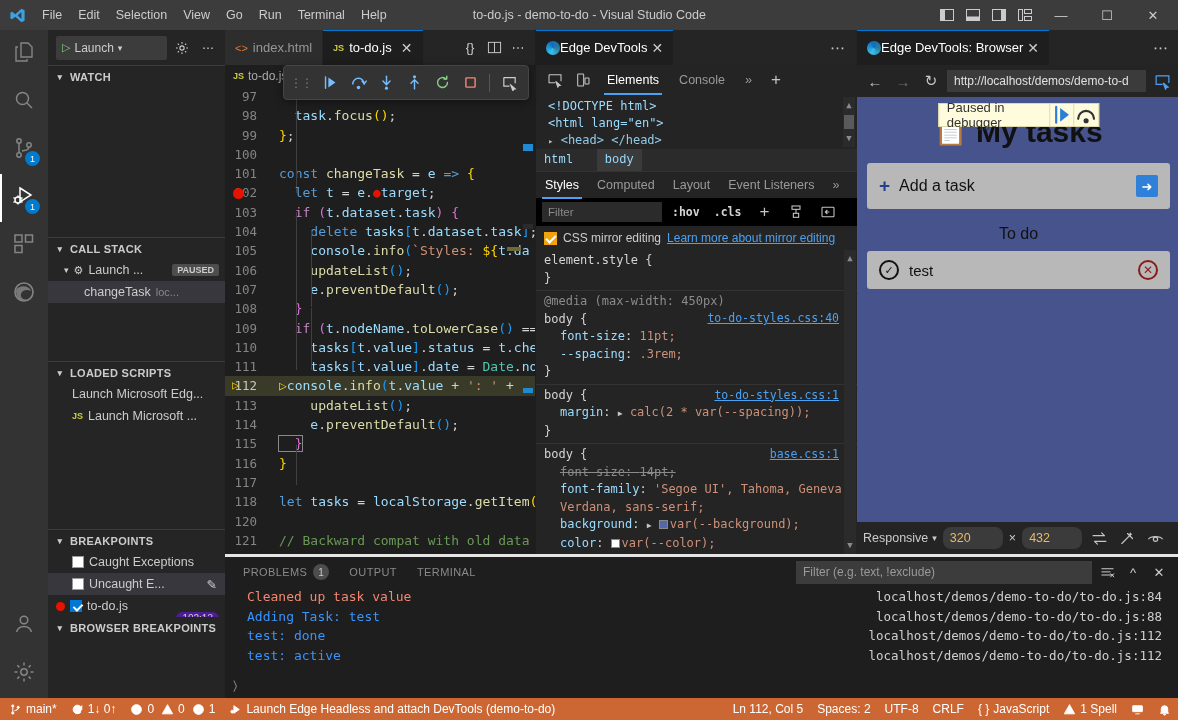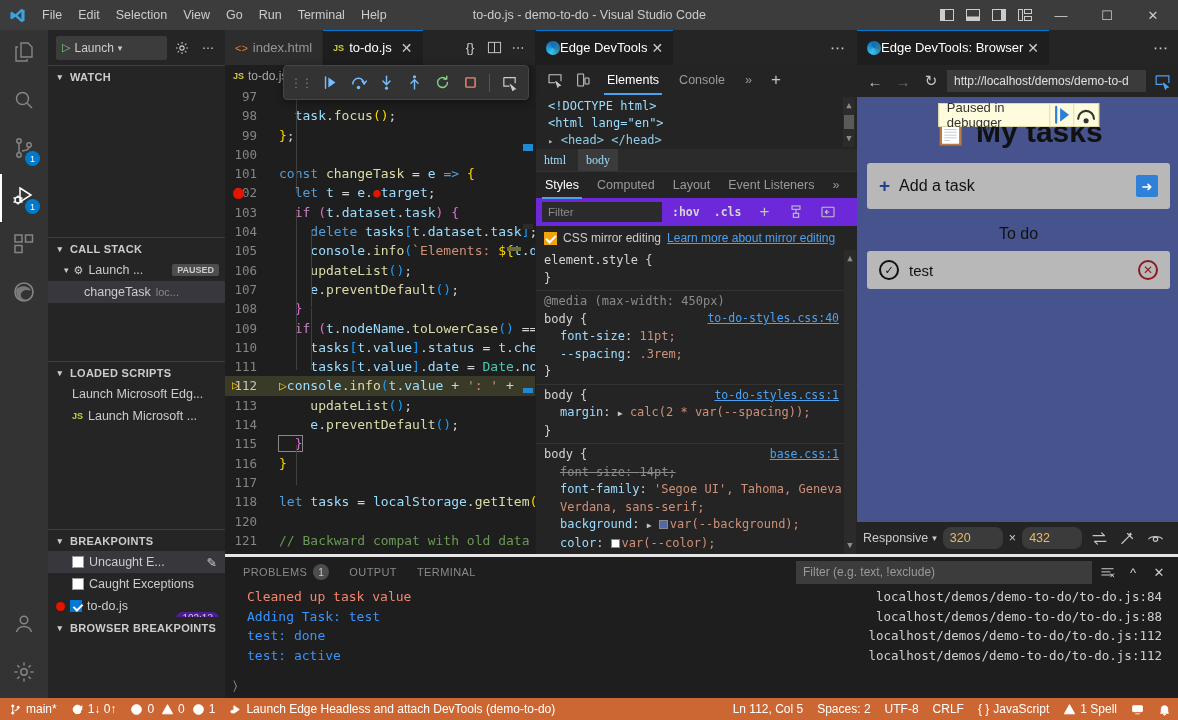--- a/index.html
+++ b/index.html
@@ -159,28 +159,28 @@
   .dt-ic { width:26px; height:24px; display:flex; align-items:center; justify-content:center; color:#c5c5c5;}
   .dt-ic svg{width:16px;height:16px;}
   .dt-panel-tab { padding: 0 9px; height:30px; display:flex; align-items:center; font-size:12.5px; color:#9a9a9a; position:relative;}
   .dt-panel-tab.active { color:#fff; }
   .dt-panel-tab.active::after{content:"";position:absolute;left:6px;right:6px;bottom:0;height:2px;background:#4ba1f2;}
   .dt-plus { color:#c5c5c5; font-size:17px; padding:0 8px;}
 
   .dom-tree { background:#242424; font-family:"DejaVu Sans Mono",monospace; font-size:12px; line-height:17px; padding: 3px 0 0 12px; height:54px; overflow:hidden; position:relative;}
   .dom-scroll { position:absolute; right:2px; top:2px; bottom:2px; width:12px; background:#2b2b2b; display:flex; flex-direction:column; align-items:center; justify-content:space-between; color:#8b8b8b; font-size:9px;}
   .dom-thumb{ width:10px; height:14px; background:#5a5a5a;}
-  .crumbs { height:22px; background:#2b2b2b; display:flex; align-items:center; gap:4px; font-family:Liberation Serif, serif; font-size:12px;}
+  .crumbs { height:22px; background:#2b2b2b; display:flex; align-items:center; gap:16px; font-family:Liberation Mono, monospace; font-size:12px;}
   .crumb { padding:0 8px; height:22px; display:flex;align-items:center; color:#9cdcfe;}
   .crumb.sel { background:#3b3b3b; color:#9cdcfe;}
   .styles-tabs { height:27px; display:flex; align-items:center; background:#242424; border-top:1px solid #333;}
   .st-tab { padding:0 9px; height:27px; display:flex;align-items:center; font-size:12.5px; color:#9a9a9a; position:relative;}
   .st-tab.active{color:#fff;}
   .st-tab.active::after{content:"";position:absolute;left:6px;right:6px;bottom:0;height:2px;background:#4ba1f2;}
-  .filter-row { height:28px; display:flex; align-items:center; gap:6px; padding:0 6px; background:#6d28d9;}
+  .filter-row { height:28px; display:flex; align-items:center; gap:6px; padding:0 6px; background:#000000;}
   .filter-box { background:#2b2b2b; height:20px; flex:1; max-width:120px; display:flex; align-items:center; padding:0 6px; font-size:11.5px; color:#8b8b8b;}
   .hov { font-family:"DejaVu Sans Mono",monospace; font-size:11.5px; color:#d4d4d4; padding:0 4px; font-weight:bold;}
   .mirror-row { height:24px; display:flex; align-items:center; gap:6px; padding:0 8px; background:#242424; font-size:12px;}
   .cb-orange{ width:13px;height:13px;background:#f0a30a;position:relative;display:inline-block;flex:0 0 13px;}
   .cb-orange::after{content:"";position:absolute;left:4px;top:1px;width:4px;height:8px;border:solid #fff;border-width:0 2px 2px 0;transform:rotate(45deg);}
   .link { color:#4ba1f2; text-decoration: underline; }
   .css-area { flex:1; overflow:hidden; font-family:"DejaVu Sans Mono",monospace; font-size:12px; line-height:17.5px; position:relative;}
   .css-block { border-bottom:1px solid #333; padding: 2px 0 3px 8px; position:relative;}
   .css-src { position:absolute; right: 18px; top:2px; color:#4ba1f2; text-decoration:underline; font-size:11.5px;}
   .sel { color:#d4d4d4; }
@@ -427,28 +427,28 @@
           <span>Launch Microsoft ...</span>
         </div>
       </div>
       <div style="height:102px"></div>
 
       <div class="sec-header">
         <span class="tri">▾</span>
         <span>BREAKPOINTS</span>
       </div>
       <div class="sec-body">
+        <div class="row" style="padding-left:24px">
+          <span class="cb"></span>
+          <span>Caught Exceptions</span>
+        </div>
         <div class="row selected" style="padding-left:24px">
           <span class="cb"></span>
           <span>Uncaught E...</span>
           <span class="pencil">✎</span>
-        </div>
-        <div class="row" style="padding-left:24px">
-          <span class="cb"></span>
-          <span>Caught Exceptions</span>
         </div>
         <div class="row" style="padding-left:8px">
           <span class="bp-dot"></span>
           <span class="cb checked"></span>
           <span>to-do.js</span>
           <span class="pill">102:13</span>
         </div>
       </div>
 
       <div class="sec-header" style="border-top:none">
@@ -501,21 +501,21 @@
             <div class="code-line"><span class="ln">98</span><span class="code-txt"><span class="c-var">  task</span><span class="c-plain">.</span><span class="c-fn">focus</span><span class="c-brk1">()</span><span class="c-plain">;</span></span></div>
             <div class="code-line"><span class="ln">99</span><span class="code-txt"><span class="c-brk1">}</span><span class="c-plain">;</span></span></div>
             <div class="code-line"><span class="ln">100</span><span class="code-txt"></span></div>
             <div class="code-line"><span class="ln">101</span><span class="code-txt"><span class="c-key">const</span> <span class="c-fn">changeTask</span> <span class="c-plain">=</span> <span class="c-var">e</span> <span class="c-key">=&gt;</span> <span class="c-brk1">{</span></span></div>
             <div class="code-line" style="position:relative">
               <span class="gutter-bp"></span>
               <span class="ln">102</span><span class="code-txt"><span class="c-key">  let</span> <span class="c-var">t</span> <span class="c-plain">=</span> <span class="c-var">e</span><span class="c-plain">.</span><span style="color:#e51400">●</span><span class="c-var">target</span><span class="c-plain">;</span></span>
             </div>
             <div class="code-line"><span class="ln">103</span><span class="code-txt"><span class="c-key2">  if</span> <span class="c-brk2">(</span><span class="c-var">t</span><span class="c-plain">.</span><span class="c-var">dataset</span><span class="c-plain">.</span><span class="c-var">task</span><span class="c-brk2">)</span> <span class="c-brk2">{</span></span></div>
             <div class="code-line"><span class="ln">104</span><span class="code-txt"><span class="c-key">    delete</span> <span class="c-var">tasks</span><span class="c-brk3">[</span><span class="c-var">t</span><span class="c-plain">.</span><span class="c-var">dataset</span><span class="c-plain">.</span><span class="c-var">task</span><span class="c-brk3">]</span><span class="c-plain">;</span></span></div>
-            <div class="code-line"><span class="ln">105</span><span class="code-txt"><span class="c-var">    console</span><span class="c-plain">.</span><span class="c-fn">info</span><span class="c-brk3">(</span><span class="c-tmpl">`Elements: </span><span class="c-brk1">${</span><span class="c-var">t</span><span class="c-plain">.</span><span class="c-var">da</span></span></div>
+            <div class="code-line"><span class="ln">105</span><span class="code-txt"><span class="c-var">    console</span><span class="c-plain">.</span><span class="c-fn">info</span><span class="c-brk3">(</span><span class="c-tmpl">`Styles: </span><span class="c-brk1">${</span><span class="c-var">t</span><span class="c-plain">.</span><span class="c-var">da</span></span></div>
             <div class="code-line"><span class="ln">106</span><span class="code-txt"><span class="c-fn">    updateList</span><span class="c-brk3">()</span><span class="c-plain">;</span></span></div>
             <div class="code-line"><span class="ln">107</span><span class="code-txt"><span class="c-var">    e</span><span class="c-plain">.</span><span class="c-fn">preventDefault</span><span class="c-brk3">()</span><span class="c-plain">;</span></span></div>
             <div class="code-line"><span class="ln">108</span><span class="code-txt"><span class="c-brk2">  }</span></span></div>
             <div class="code-line"><span class="ln">109</span><span class="code-txt"><span class="c-key2">  if</span> <span class="c-brk2">(</span><span class="c-var">t</span><span class="c-plain">.</span><span class="c-var">nodeName</span><span class="c-plain">.</span><span class="c-fn">toLowerCase</span><span class="c-brk3">()</span> <span class="c-plain">==</span></span></div>
             <div class="code-line"><span class="ln">110</span><span class="code-txt"><span class="c-var">    tasks</span><span class="c-brk3">[</span><span class="c-var">t</span><span class="c-plain">.</span><span class="c-var">value</span><span class="c-brk3">]</span><span class="c-plain">.</span><span class="c-var">status</span> <span class="c-plain">=</span> <span class="c-var">t</span><span class="c-plain">.</span><span class="c-var">che</span></span></div>
             <div class="code-line"><span class="ln">111</span><span class="code-txt"><span class="c-var">    tasks</span><span class="c-brk3">[</span><span class="c-var">t</span><span class="c-plain">.</span><span class="c-var">value</span><span class="c-brk3">]</span><span class="c-plain">.</span><span class="c-var">date</span> <span class="c-plain">=</span> <span class="c-cls">Date</span><span class="c-plain">.</span><span class="c-var">no</span></span></div>
             <div class="code-line line-hl" style="position:relative">
               <span class="gutter-arrow">▷</span>
               <span class="ln cur">112</span><span class="code-txt"><span style="color:#ffcc00">▷</span><span class="c-var">console</span><span class="c-plain">.</span><span class="c-fn">info</span><span class="c-brk3">(</span><span class="c-var">t</span><span class="c-plain">.</span><span class="c-var">value</span> <span class="c-plain">+</span> <span class="c-str">': '</span> <span class="c-plain">+</span></span>
             </div>

